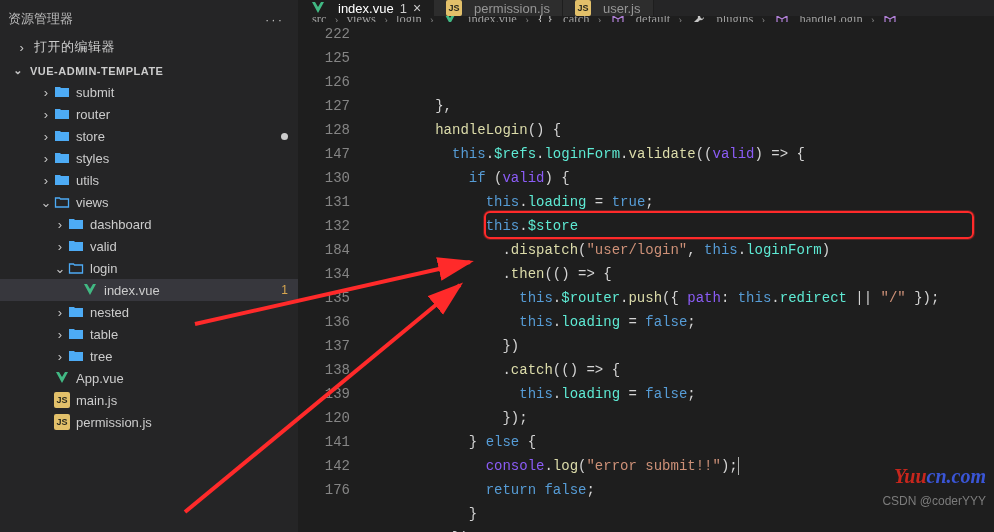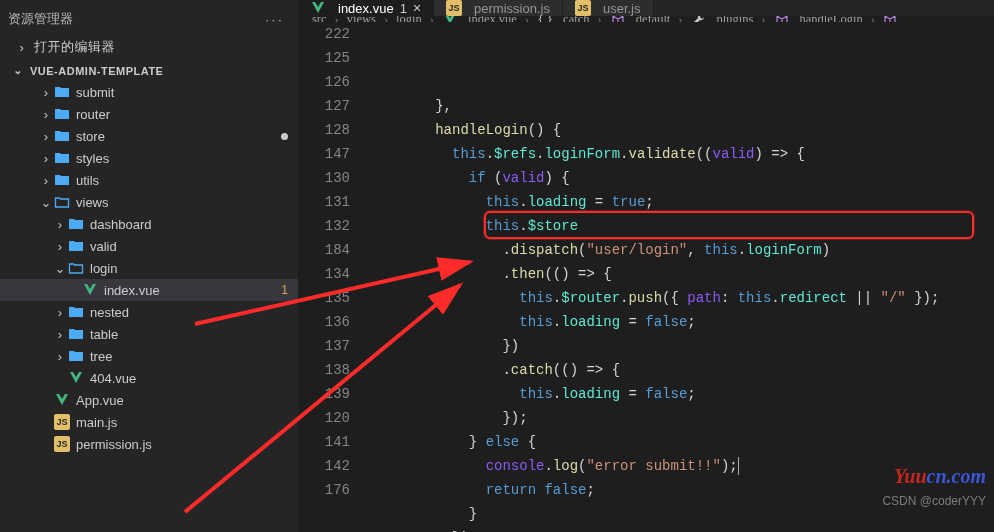--- a/index.html
+++ b/index.html
@@ -180,29 +180,20 @@
       </div>
       <div class="tree-item" style="padding-left: 52px;">
         <span class="chev">›</span>
         <span class="icon">
           <svg class="pict" width="16" height="16" viewBox="0 0 16 16">
             <path fill="#4dabf5" d="M1 3h5l1 1h8v9H1z"></path>
           </svg>
         </span>
         <span>tree</span>
       </div>
-      <div class="tree-item" style="padding-left: 52px;">
-        <span class="chev"></span>
-        <span class="icon">
-          <svg class="pict" width="16" height="16" viewBox="0 0 16 16">
-            <path fill="#41b883" d="M2 2l6 11 6-11h-3l-3 5-3-5z"></path>
-          </svg>
-        </span>
-        <span>404.vue</span>
-      </div>
       <div class="tree-item" style="padding-left: 38px;">
         <span class="chev"></span>
         <span class="icon">
           <svg class="pict" width="16" height="16" viewBox="0 0 16 16">
             <path fill="#41b883" d="M2 2l6 11 6-11h-3l-3 5-3-5z"></path>
           </svg>
         </span>
         <span>App.vue</span>
       </div>
       <div class="tree-item" style="padding-left: 38px;">

